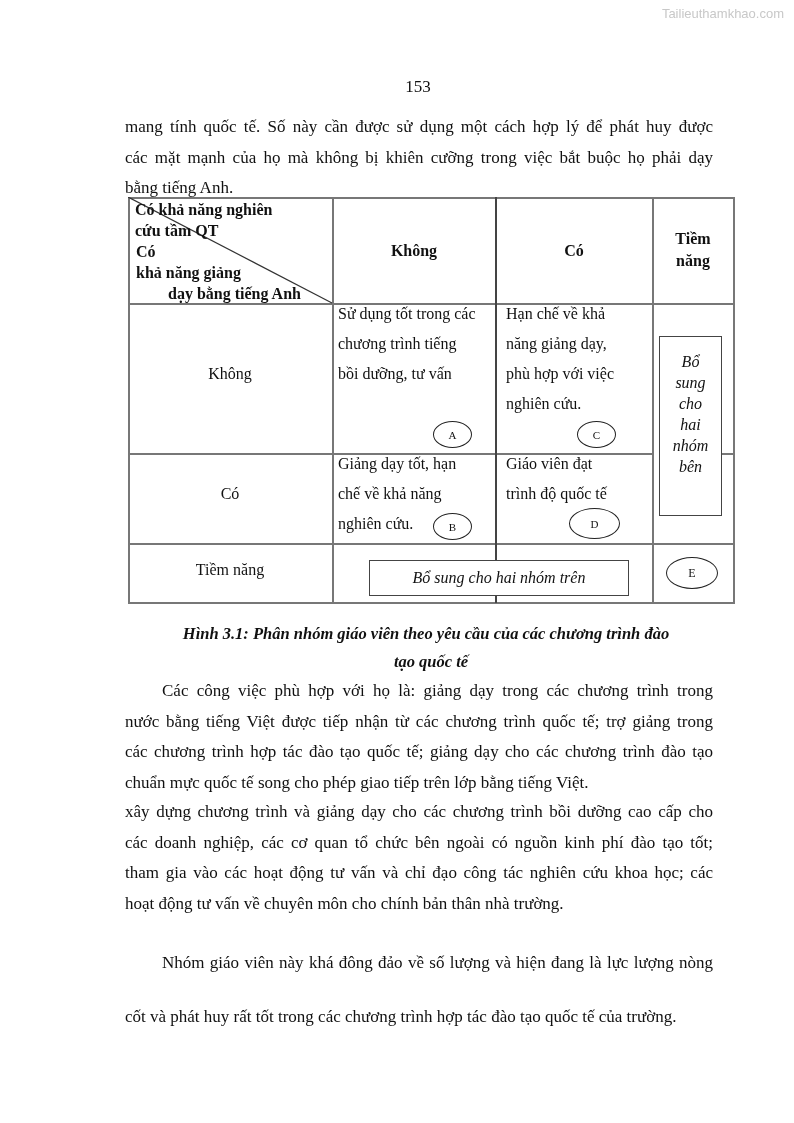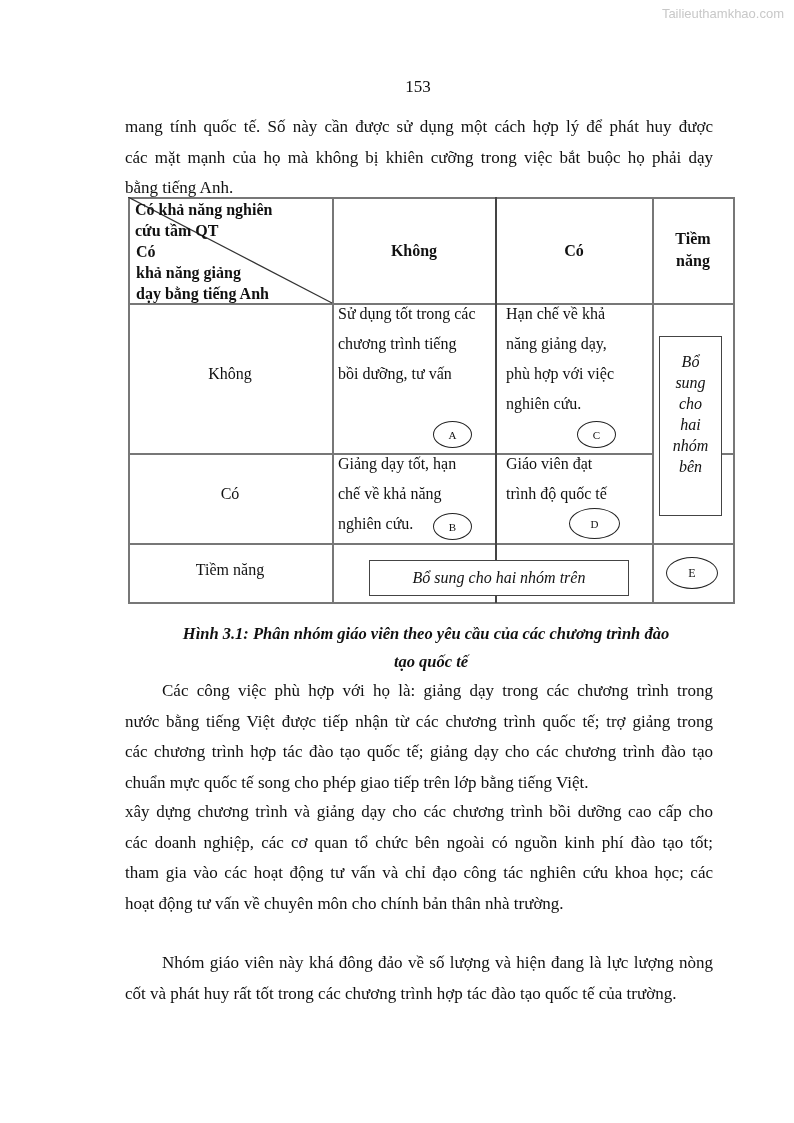--- a/index.html
+++ b/index.html
@@ -54,21 +54,21 @@
   <svg style="position:absolute;left:0;top:0;" width="205" height="107">
     <line x1="0" y1="0" x2="204" y2="106" stroke="#333" stroke-width="1.2"></line>
   </svg>
   <div class="cell-text bold" style="right:410px;top:2px;text-align:left;line-height:21px;font-size:16px;width:190px;">
     <span style="display:block;">Có  khả năng nghiên</span>
     <span style="display:block;">cứu tầm QT</span>
   </div>
   <div class="cell-text bold" style="left:8px;top:44px;line-height:21px;font-size:16px;">
     <span style="display:block;">Có</span>
     <span style="display:block;">khả năng  giảng</span>
-    <span style="display:block;">dạy bằng tiếng Anh</span>
+    <span style="display:block;margin-left:32px;">dạy bằng tiếng Anh</span>
   </div>
 
   <div class="cell-text bold center" style="left:205px;width:162px;top:39px;">Không</div>
   <div class="cell-text bold center" style="left:368px;width:156px;top:39px;">Có</div>
   <div class="cell-text bold center" style="left:525px;width:80px;top:31px;line-height:22px;">
     <span style="display:block;">Tiềm</span>
     <span style="display:block;">năng</span>
   </div>
 
   <div class="cell-text center" style="left:0;width:204px;top:162px;">Không</div>
@@ -130,14 +130,14 @@
 
 <div class="para" style="top:797px;">
   <span style="display:block;text-align-last:justify;">xây dựng chương trình và giảng dạy cho các chương trình bồi dưỡng cao cấp cho</span>
   <span style="display:block;text-align-last:justify;">các doanh nghiệp, các cơ quan tổ chức bên ngoài có nguồn kinh phí đào tạo tốt;</span>
   <span style="display:block;text-align-last:justify;">tham gia vào các hoạt động tư vấn và chỉ đạo công tác nghiên cứu khoa học; các</span>
   <span style="display:block;">hoạt động tư vấn về chuyên môn cho chính bản thân nhà trường.</span>
 </div>
 
 <div class="para" style="top:948px;">
   <span style="display:block;text-align-last:justify;padding-left:37px;">Nhóm giáo viên này khá đông đảo về số lượng và hiện đang là lực lượng nòng</span>
-  <span style="display:block;">cốt và phát huy rất tốt trong các chương trình hợp tác đào tạo quốc tế của trường.</span>
+  <span style="display:block;margin-top:23px;">cốt và phát huy rất tốt trong các chương trình hợp tác đào tạo quốc tế của trường.</span>
 </div>
 
 </body></html>

